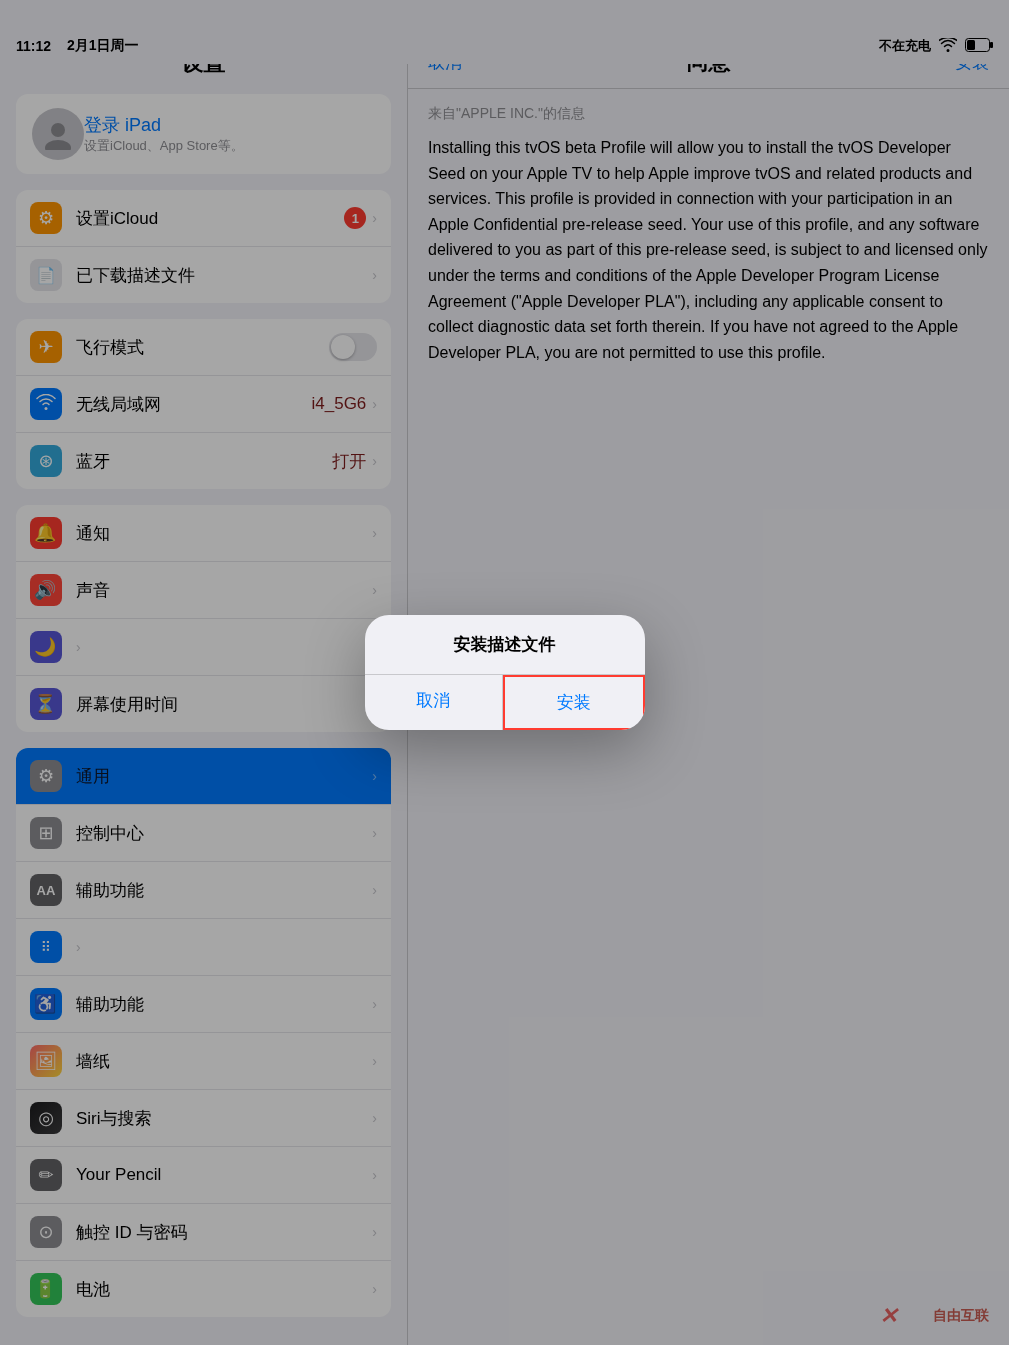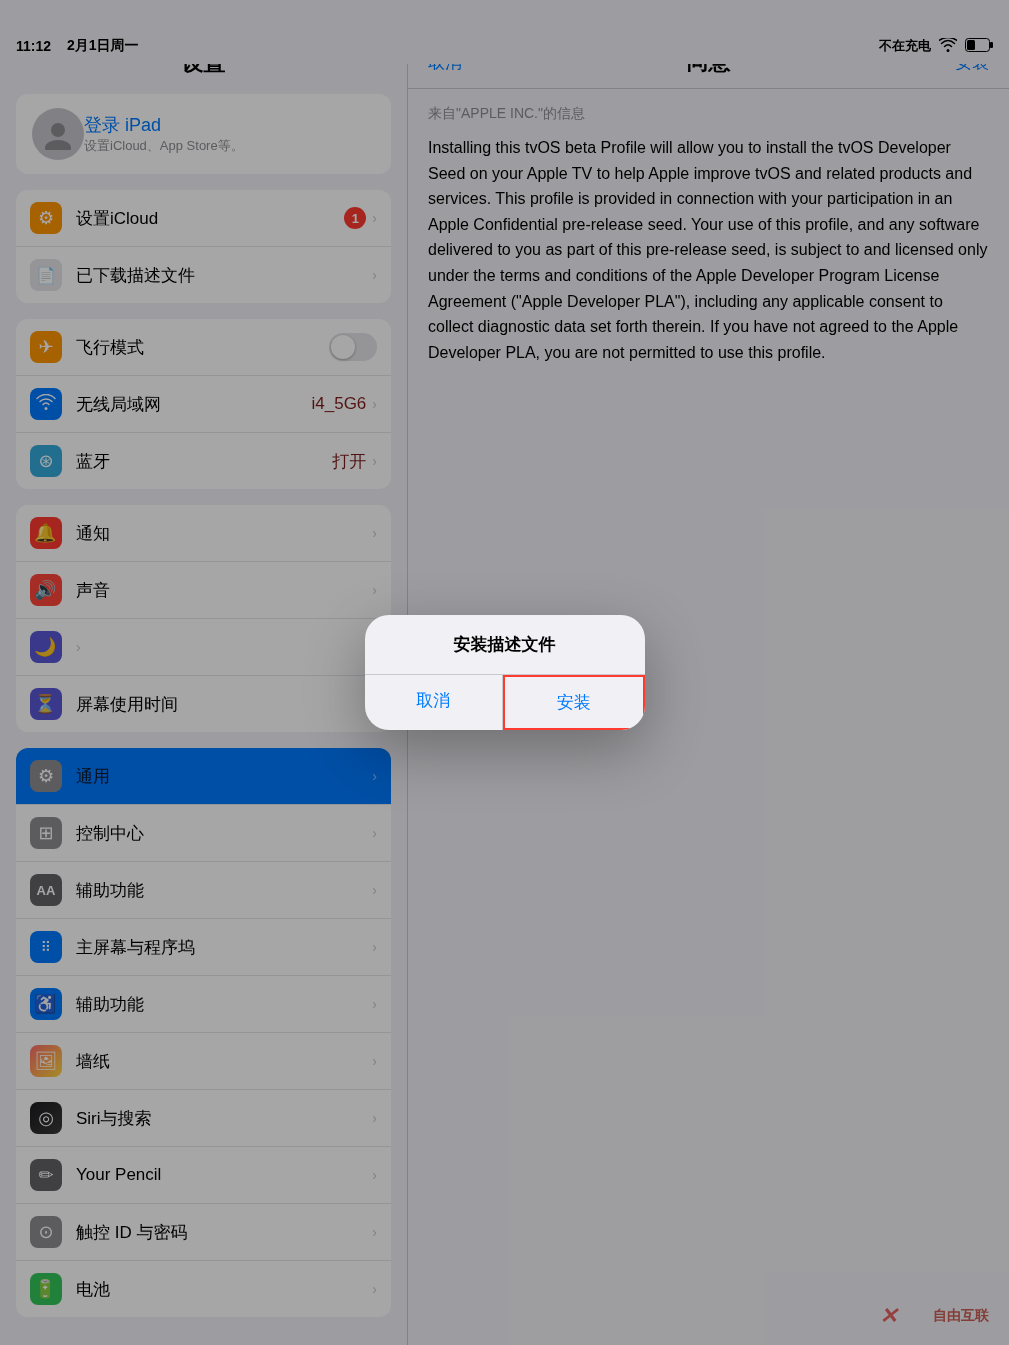--- a/index.html
+++ b/index.html
@@ -439,21 +439,20 @@
         <div class="item-icon icon-dark">
           <span class="icon-svg" style="font-size:13px; font-weight:700;">AA</span>
         </div>
         <span class="item-label">辅助功能</span>
         <span class="chevron">›</span>
       </div>
       <div class="settings-item">
         <div class="item-icon icon-blue">
           <span class="icon-svg" style="font-size:14px;">⠿</span>
         </div>
-        <span class="item-label">主屏幕与程序坞</span>
         <span class="chevron">›</span>
       </div>
       <div class="settings-item">
         <div class="item-icon icon-blue">
           <span class="icon-svg">♿</span>
         </div>
         <span class="item-label">辅助功能</span>
         <span class="chevron">›</span>
       </div>
       <div class="settings-item">

